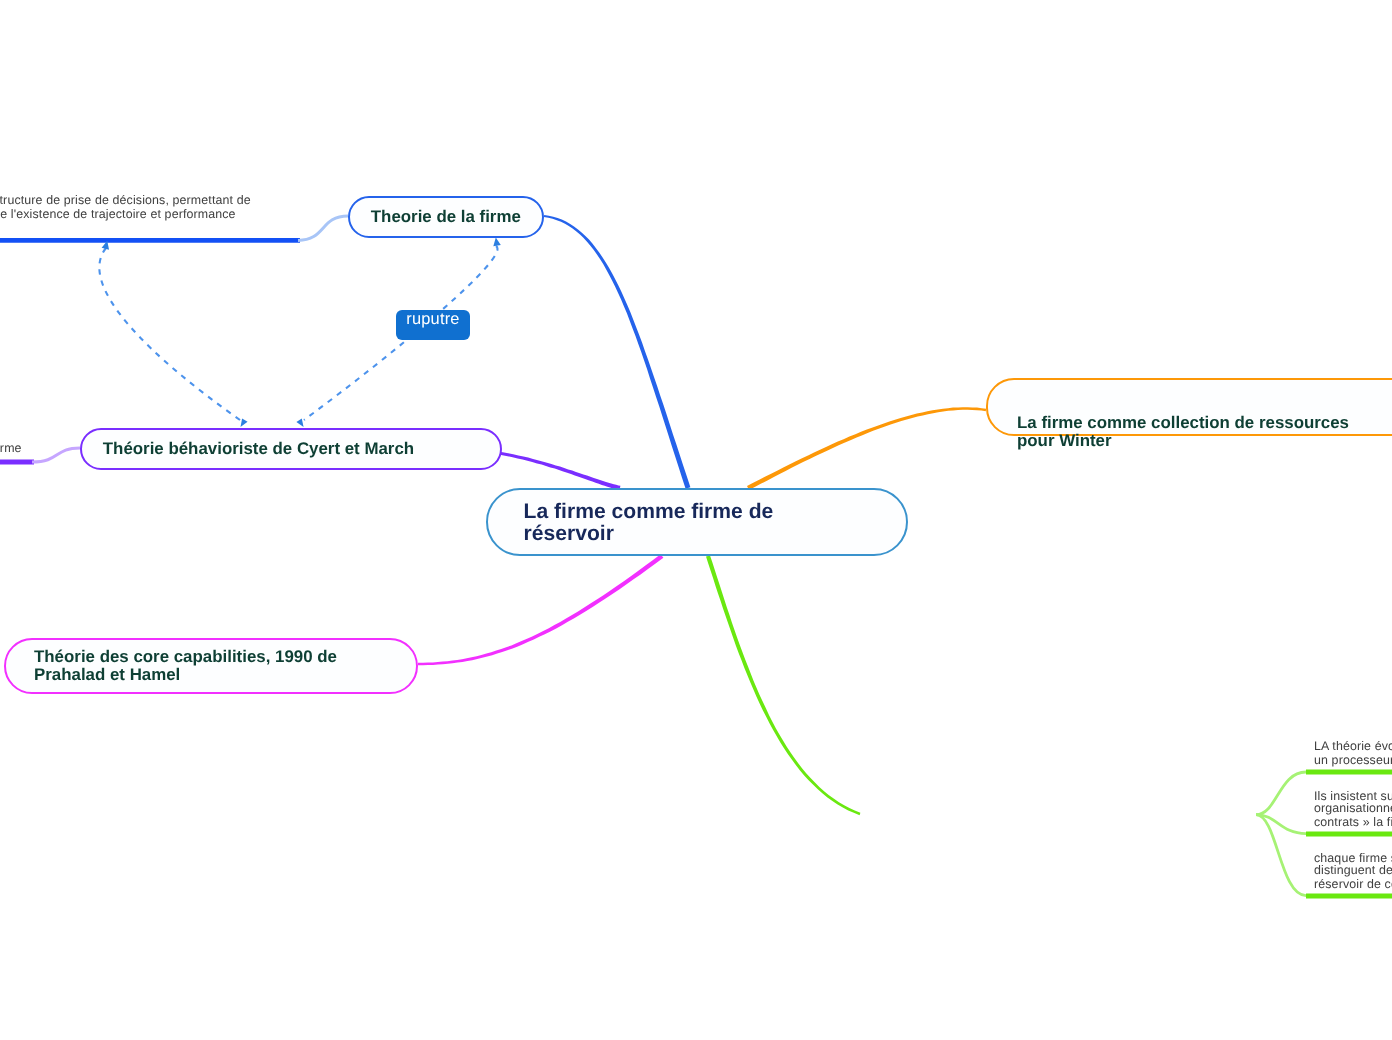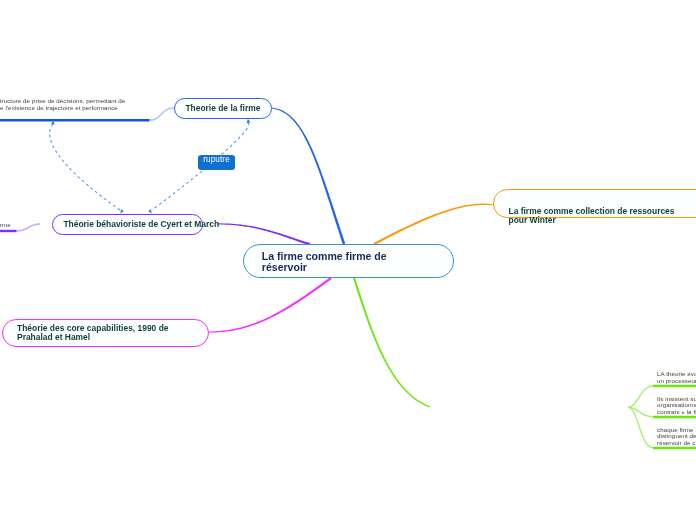--- a/index.html
+++ b/index.html
@@ -12,22 +12,22 @@
         align-items:center;white-space:nowrap;}
   .node .lbl{display:block;font-weight:bold;color:#0e3f34;font-size:8.45px;line-height:9px;}
   .freenode{position:absolute;white-space:nowrap;color:#404040;font-size:6.2px;
             line-height:6.6px;font-weight:normal;letter-spacing:.07px;}
   .badge{position:absolute;color:#ffffff;border-radius:3px;font-size:8.2px;text-align:center;
          display:flex;justify-content:center;letter-spacing:.1px;}
 
   
   #n-theorie-firme{left:174px;top:97.5px;width:98px;height:21px;
        border:1.6px solid #2563eb;border-radius:11px;padding-left:10.4px;}
-  #n-behavioriste{left:40px;top:213.5px;width:151px;height:21px;
-       border:1.6px solid #7a2eff;border-radius:11px;padding-left:10.4px;margin-left:12px;}
+  #n-behavioriste{left:40px;top:213.5px;width:211px;height:21px;
+       border:1.6px solid #7a2eff;border-radius:11px;padding-left:10.4px;}
   #n-penrose{left:493px;top:189px;width:222px;height:28.5px;
        border:1.6px solid #fd9808;border-radius:14px;padding-left:14.5px;}
   #n-penrose > span{position:relative;top:13px;}
   #n-core{left:2px;top:318.5px;width:207px;height:28px;
        border:1.6px solid #f230ff;border-radius:14px;padding-left:14px;}
   #n-evolutionniste{left:430px;top:396.5px;width:197px;height:21px;
        border:1.6px solid #6ae810;border-radius:11px;padding-left:12.5px;}
   #n-central{left:243px;top:243.5px;width:211px;height:34px;
        border:1.3px solid #3a93cd;border-radius:17px;padding-left:17.8px;}
   #n-central .lbl{color:#17285a;font-size:10.55px;line-height:10.6px;}

